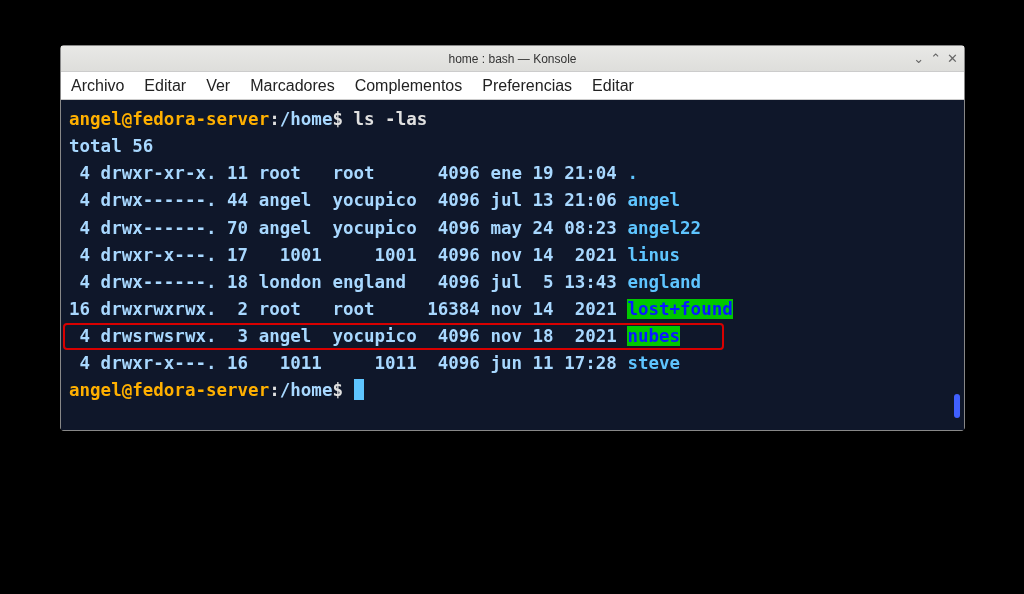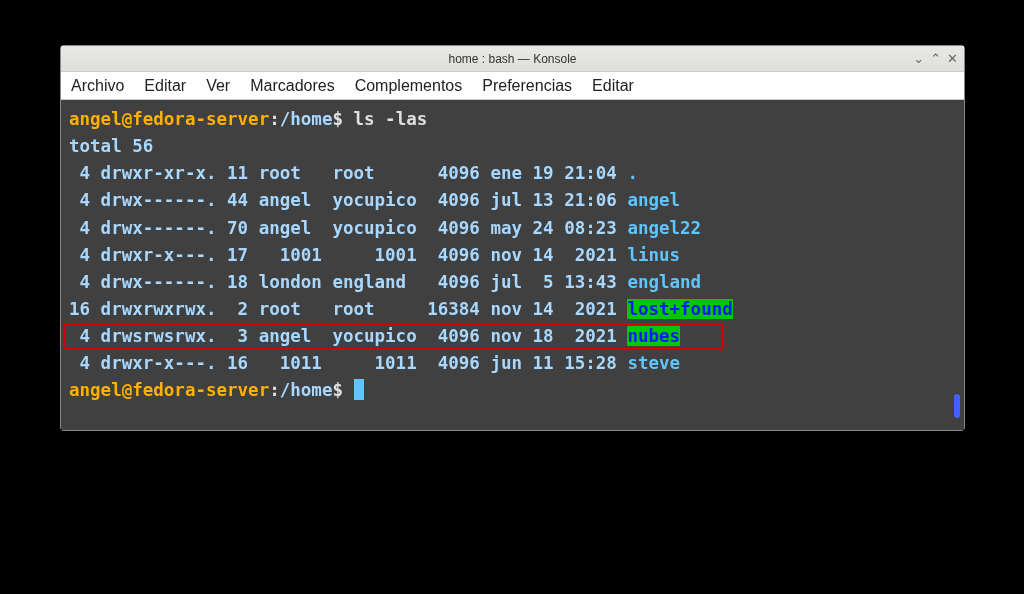--- a/index.html
+++ b/index.html
@@ -47,21 +47,21 @@
     display: flex;
     align-items: center;
     padding: 0 10px;
     gap: 20px;
     font-size: 16px;
     color: #222;
     border-bottom: 1px solid #ccc;
   }
   .menubar span { cursor: pointer; }
   .term {
-    background: #404040;
+    background: #0f172a;
     padding: 6px 20px 26px 8px;
     font-family: "DejaVu Sans Mono","Liberation Mono","Courier New",monospace;
     font-size: 17.5px;
     line-height: 1.55;
     color: #a8d8ff;
     font-weight: bold;
     position: relative;
   }
   .scrollhint {
     position: absolute;
@@ -116,18 +116,18 @@
   <div class="term" id="term">
     <div class="row"><span><span class="prompt-user">angel@fedora-server</span><span class="prompt-colon">:</span><span class="prompt-path">/home</span><span class="prompt-dollar">$</span></span><span class="cmd"> ls -las</span></div>
       <div class="row">total 56</div>
       <div class="row"><span> 4 drwxr-xr-x. 11 root   root      4096 ene 19 21:04 </span><span class="name-dir">.</span></div>
       <div class="row"><span> 4 drwx------. 44 angel  yocupico  4096 jul 13 21:06 </span><span class="name-dir">angel</span></div>
       <div class="row"><span> 4 drwx------. 70 angel  yocupico  4096 may 24 08:23 </span><span class="name-dir">angel22</span></div>
       <div class="row"><span> 4 drwxr-x---. 17   1001     1001  4096 nov 14  2021 </span><span class="name-dir">linus</span></div>
       <div class="row"><span> 4 drwx------. 18 london england   4096 jul  5 13:43 </span><span class="name-dir">england</span></div>
       <div class="row"><span>16 drwxrwxrwx.  2 root   root     16384 nov 14  2021 </span><span class="name-sticky">lost+found</span></div>
       <div class="row" style="position: relative;"><span> 4 drwsrwsrwx.  3 angel  yocupico  4096 nov 18  2021 </span><span class="name-sticky">nubes</span><div class="annot-box" style="inset: 0px 220px 0px -6px;"></div></div>
-      <div class="row"><span> 4 drwxr-x---. 16   1011     1011  4096 jun 11 15:28 </span><span class="name-dir">steve</span></div>
+      <div class="row"><span> 4 drwxr-x---. 16   1011     1011  4096 jun 11 17:28 </span><span class="name-dir">steve</span></div>
       <div class="row"><span><span class="prompt-user">angel@fedora-server</span><span class="prompt-colon">:</span><span class="prompt-path">/home</span><span class="prompt-dollar">$</span></span><span> </span><span class="cursor"> </span></div>
       <div class="scrollhint"></div>
   </div>
 
 </div>
 
 </body></html>

